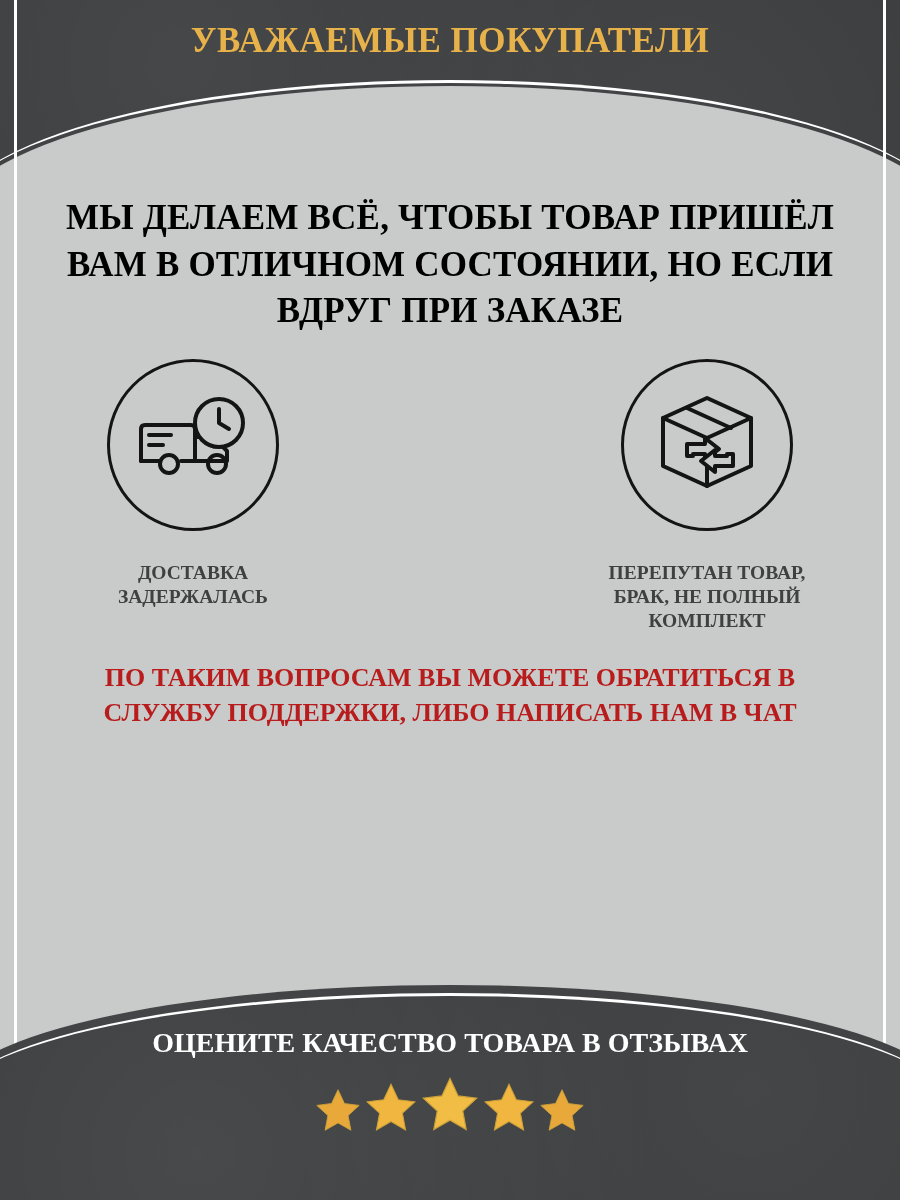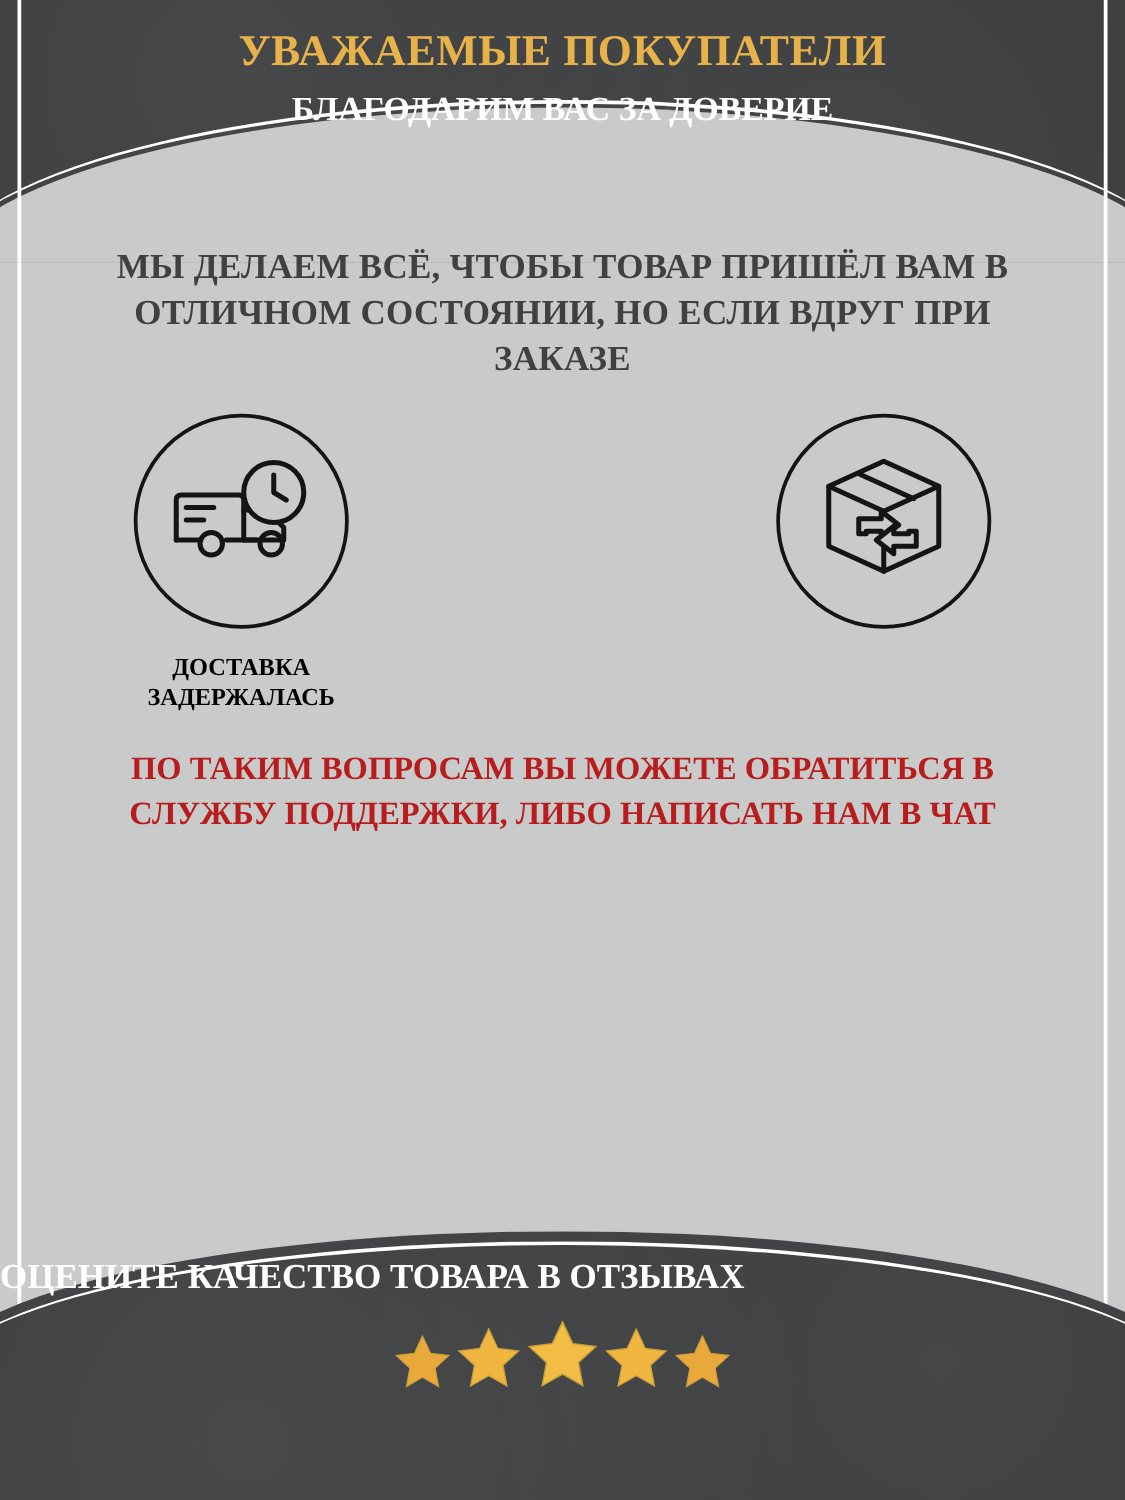--- a/index.html
+++ b/index.html
@@ -87,23 +87,23 @@
 
   
   .main {
     position: absolute;
     top: 195px; left: 40px;
     width: 820px;
     text-align: center;
     z-index: 6;
   }
   .lead {
-    font-size: 28px;
-    font-weight: bold;
-    color: #404040;
+    font-size: 35px;
+    font-weight: bold;
+    color: #000000;
     text-transform: uppercase;
     line-height: 1.33;
     letter-spacing: 0.2px;
     padding: 0 18px;
   }
 
   .icons-row {
     margin-top: 24px;
     display: flex;
     justify-content: space-between;
@@ -119,24 +119,24 @@
   .circle {
     width: 172px; height: 172px;
     border: 3px solid #141414;
     border-radius: 50%;
     display: flex;
     align-items: center;
     justify-content: center;
     background: transparent;
   }
   .icon-caption {
-    margin-top: 20px;
+    margin-top: 30px;
     font-size: 19.5px;
     font-weight: bold;
-    color: #000000;
+    color: #404040;
     text-transform: uppercase;
     line-height: 1.25;
   }
 
   .headline {
     margin-top: 48px;
     font-size: 37px;
     font-weight: bold;
     color: #111111;
     text-transform: uppercase;
@@ -178,21 +178,22 @@
     left: -6%;
     top: 8px;
     width: 112%;
     height: 420px;
     border-radius: 50% 50% 0 0 / 28% 28% 0 0;
     border-top: 3px solid #ffffff;
     box-sizing: border-box;
   }
   .bottom-text {
     position: absolute;
-    top: 19px; left: 0; width: 900px;
+    top: 40px; left: 0; width: 900px;
+    text-align: center;
     z-index: 9;
   }
   .bottom-title {
     font-size: 28px;
     font-weight: bold;
     color: #ffffff;
     text-transform: uppercase;
     line-height: 1.3;
   }
   .stars {
@@ -210,21 +211,20 @@
 <div class="page">
 
   <div class="top-band">
     <div class="dark"></div>
     <div class="cut"></div>
     <div class="cut-line"></div>
   </div>
 
   <div class="top-text">
     <div class="title-gold">УВАЖАЕМЫЕ ПОКУПАТЕЛИ</div>
-    <div class="title-white">БЛАГОДАРИМ ВАС ЗА ДОВЕРИЕ</div>
   </div>
 
   <div class="side-line left"></div>
   <div class="side-line right"></div>
 
   <div class="main">
 
     <div class="lead">МЫ ДЕЛАЕМ ВСЁ, ЧТОБЫ ТОВАР ПРИШЁЛ ВАМ В ОТЛИЧНОМ СОСТОЯНИИ, НО ЕСЛИ ВДРУГ ПРИ ЗАКАЗЕ</div>
 
     <div class="icons-row">
@@ -257,20 +257,21 @@
               <path d="M16 30 L60 50 L104 30"></path>
               <path d="M60 50 L60 98"></path>
               <path d="M40 20 L84 40"></path>
               <g fill="#c9cbcb" stroke="#141414">
                 <path d="M44 62 L44 50 L62 50 L62 44 L76 55 L62 66 L62 60 L50 60 L50 62 Z" transform="translate(-4,6)"></path>
                 <path d="M82 72 L82 84 L64 84 L64 90 L50 79 L64 68 L64 74 L76 74 L76 72 Z" transform="translate(4,-6)"></path>
               </g>
             </svg>
           </span>
         </div>
+        <div class="icon-caption">ПЕРЕПУТАН ТОВАР, БРАК, НЕ ПОЛНЫЙ КОМПЛЕКТ</div>
       </div>
 
 
     </div>
 
     <div class="subtext">ПО ТАКИМ ВОПРОСАМ ВЫ МОЖЕТЕ ОБРАТИТЬСЯ В СЛУЖБУ ПОДДЕРЖКИ, ЛИБО НАПИСАТЬ НАМ В ЧАТ</div>
   </div>
 
   <div class="bottom-band">
     <div class="dark"></div>

